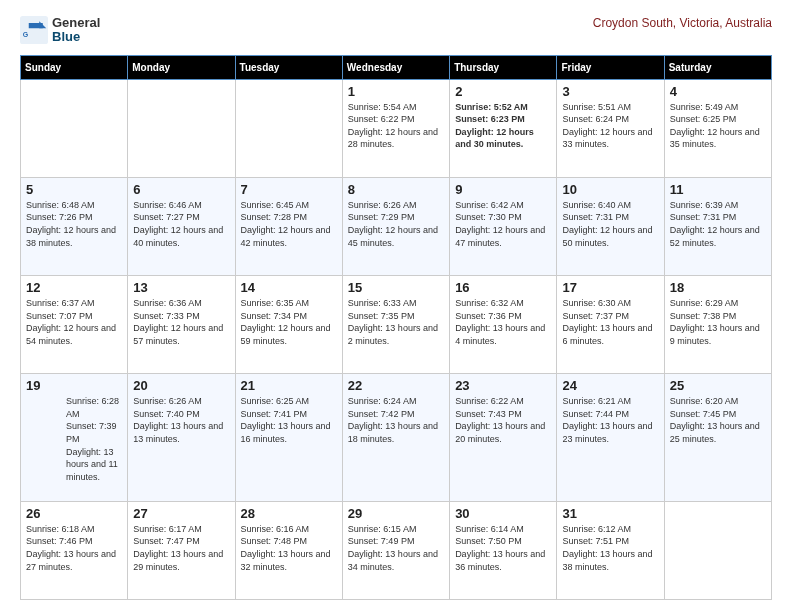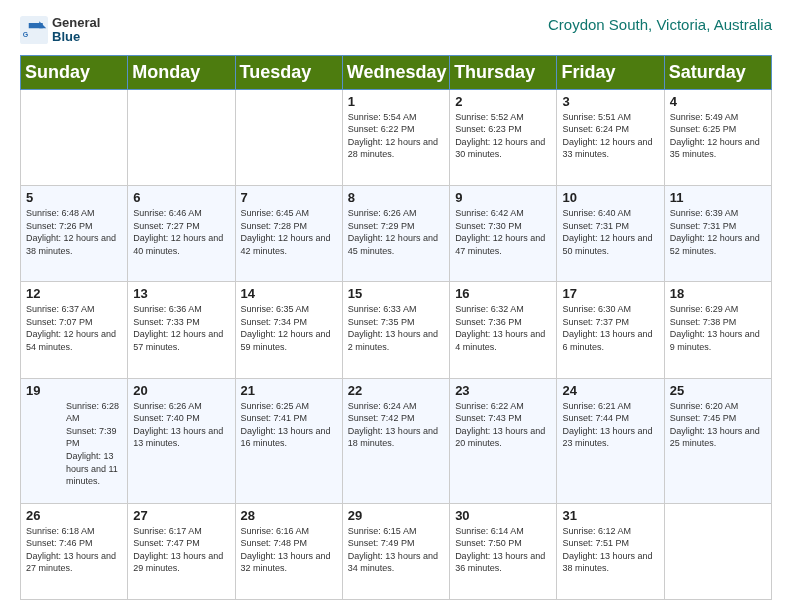--- a/index.html
+++ b/index.html
@@ -44,35 +44,35 @@
     .title-block {
       text-align: right;
     }
     .title-block h1 {
       font-size: 32px;
       font-weight: normal;
       color: #222;
       line-height: 1.1;
     }
     .title-block h2 {
-      font-size: 15px;
+      font-size: 12px;
       font-weight: normal;
-      color: #0f766e;
+      color: #7f1d1d;
     }
     .calendar {
       flex: 1;
       border: 1px solid #ccc;
       border-collapse: collapse;
       width: 100%;
       table-layout: fixed;
     }
     .calendar thead tr th {
-      background: #4d7c0f;
+      background: #000000;
       color: #fff;
-      font-size: 18px;
+      font-size: 10px;
       font-weight: bold;
       padding: 6px 4px;
       text-align: left;
       border: 1px solid #5590c8;
     }
     .calendar tbody tr td {
       vertical-align: top;
       border: 1px solid #ccc;
       padding: 4px 5px;
       font-size: 9.5px;
@@ -139,21 +139,21 @@
           <td class="empty"></td>
           <td class="empty"></td>
           <td>
             <span class="day-number">1</span>
             <div class="day-info" style="white-space: pre-line;">Sunrise: 5:54 AM
 Sunset: 6:22 PM
 Daylight: 12 hours and 28 minutes.</div>
           </td>
           <td>
             <span class="day-number">2</span>
-            <div class="day-info" style="white-space: pre-line;">Sunrise: 5:52 AM
+            <div class="day-info" style="white-space: pre-line; font-weight: bold;">Sunrise: 5:52 AM
 Sunset: 6:23 PM
 Daylight: 12 hours and 30 minutes.</div>
           </td>
           <td>
             <span class="day-number">3</span>
             <div class="day-info" style="white-space: pre-line;">Sunrise: 5:51 AM
 Sunset: 6:24 PM
 Daylight: 12 hours and 33 minutes.</div>
           </td>
           <td>

